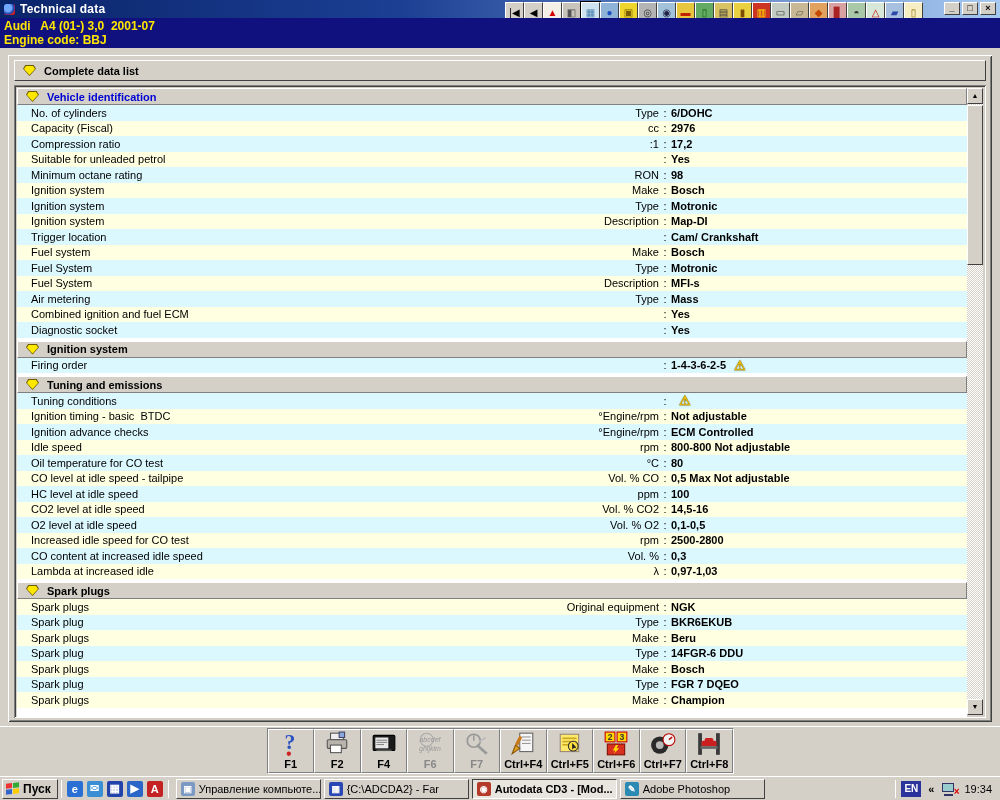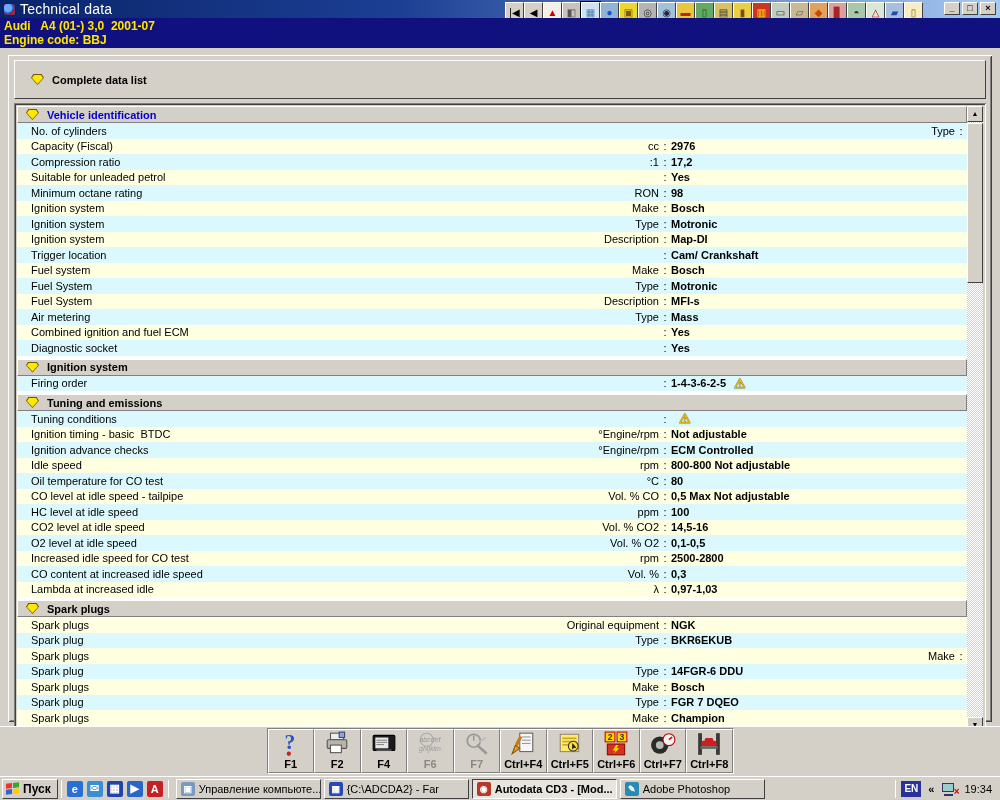--- a/index.html
+++ b/index.html
@@ -5,43 +5,43 @@
   * { margin:0; padding:0; box-sizing:border-box; }
   html,body { width:1000px; height:800px; overflow:hidden; }
   body { font-family:"Liberation Sans", sans-serif; background:#d4d0c8; }
   .screen { position:relative; width:1000px; height:800px; background:#d4d0c8; }
 
   
   .titlebar { position:absolute; left:0; top:0; width:1000px; height:18px;
     background:linear-gradient(90deg,#0a246a,#1c3f94 40%,#a6caf0); display:flex; align-items:center; padding-left:3px; }
   .app-icon { width:13px; height:13px; border-radius:3px; margin-right:4px;
     background:radial-gradient(circle at 35% 35%, #6fa8ff 0 35%, #1d3fae 60%, #c22 75%); border:1px solid #09206a; }
-  .title-text { color:#fff; font-weight:normal; font-size:14px; letter-spacing:0.2px; }
+  .title-text { color:#fff; font-weight:bold; font-size:12px; letter-spacing:0.2px; }
 
   .top-toolbar { position:absolute; left:505px; top:2px; display:flex; height:23px; }
   .ticon { width:19px; height:22px; margin-right:0; background:#d4d0c8; border:1px solid;
     border-color:#fff #404040 #404040 #fff; display:flex; align-items:center; justify-content:center;
     font-size:10px; overflow:hidden; }
   .ticon span { line-height:1; }
   .ticon.sel { outline:1px solid #000; }
 
   .win-controls { position:absolute; right:4px; top:2px; display:flex; gap:2px; }
   .winbtn { width:16px; height:13px; background:#d4d0c8; border:1px solid; border-color:#fff #404040 #404040 #fff;
     font-size:9px; font-weight:bold; text-align:center; line-height:11px; color:#000; }
 
   
   .vehicle-header { position:absolute; left:0; top:18px; width:1000px; height:30px; background:#10107e;
     color:#ffe600; font-weight:bold; font-size:12px; padding:1px 0 0 4px; }
   .vehicle-header div { white-space:pre; line-height:14px; }
 
   
   .outer-panel { position:absolute; left:8px; top:55px; width:984px; height:667px; background:#d4d0c8;
     box-shadow: inset 1px 1px 0 #fff, inset -1px -1px 0 #404040, inset 2px 2px 0 #d4d0c8, inset -2px -2px 0 #808080; padding:5px 6px; }
-  .cdl-bar { height:39px; background:#d4d0c8; border:1px solid; border-color:#fff #404040 #404040 #fff;
-    display:flex; align-items:center; padding-left:16px; margin-bottom:4px; }
+  .cdl-bar { height:21px; background:#d4d0c8; border:1px solid; border-color:#fff #404040 #404040 #fff;
+    display:flex; align-items:center; padding-left:8px; margin-bottom:4px; }
   .cdl-title { font-size:11px; font-weight:bold; margin-left:8px; }
 
   .viewport { position:relative; height:633px; background:#d4d0c8;
     box-shadow: inset 1px 1px 0 #808080, inset -1px -1px 0 #fff, inset 2px 2px 0 #404040, inset -2px -2px 0 #d4d0c8;
     padding:3px; overflow:hidden; }
   .list { position:absolute; left:3px; top:3px; width:950px; height:745px; overflow:hidden; background:#fff; }
 
   .sec-bar { height:17px; background:#d4d0c8; border:1px solid; border-color:#fff #808080 #808080 #fff;
     display:flex; align-items:center; padding-left:8px; margin-top:3px; }
   .sec-bar:first-child { margin-top:0; }
@@ -211,20 +211,21 @@
           <div class="sec-bar">
             <span class="diamond">
               <span></span>
             </span>
             <span class="sec-title" style="color: rgb(0, 0, 212);">Vehicle identification</span>
           </div>
           <div class="row c1">
             <span class="rlabel">No. of cylinders</span>
             <span class="runit">Type</span>
             <span class="rcolon">:</span>
+            <span class="rvalue"><span>6/DOHC</span></span>
           </div>
           <div class="row c2">
             <span class="rlabel">Capacity (Fiscal)</span>
             <span class="runit">cc</span>
             <span class="rcolon">:</span>
             <span class="rvalue"><span>2976</span></span>
           </div>
           <div class="row c1">
             <span class="rlabel">Compression ratio</span>
             <span class="runit">:1</span>
@@ -408,20 +409,21 @@
           <div class="row c1">
             <span class="rlabel">Spark plug</span>
             <span class="runit">Type</span>
             <span class="rcolon">:</span>
             <span class="rvalue"><span>BKR6EKUB</span></span>
           </div>
           <div class="row c2">
             <span class="rlabel">Spark plugs</span>
             <span class="runit">Make</span>
             <span class="rcolon">:</span>
+            <span class="rvalue"><span>Beru</span></span>
           </div>
           <div class="row c1">
             <span class="rlabel">Spark plug</span>
             <span class="runit">Type</span>
             <span class="rcolon">:</span>
             <span class="rvalue"><span>14FGR-6 DDU</span></span>
           </div>
           <div class="row c2">
             <span class="rlabel">Spark plugs</span>
             <span class="runit">Make</span>

